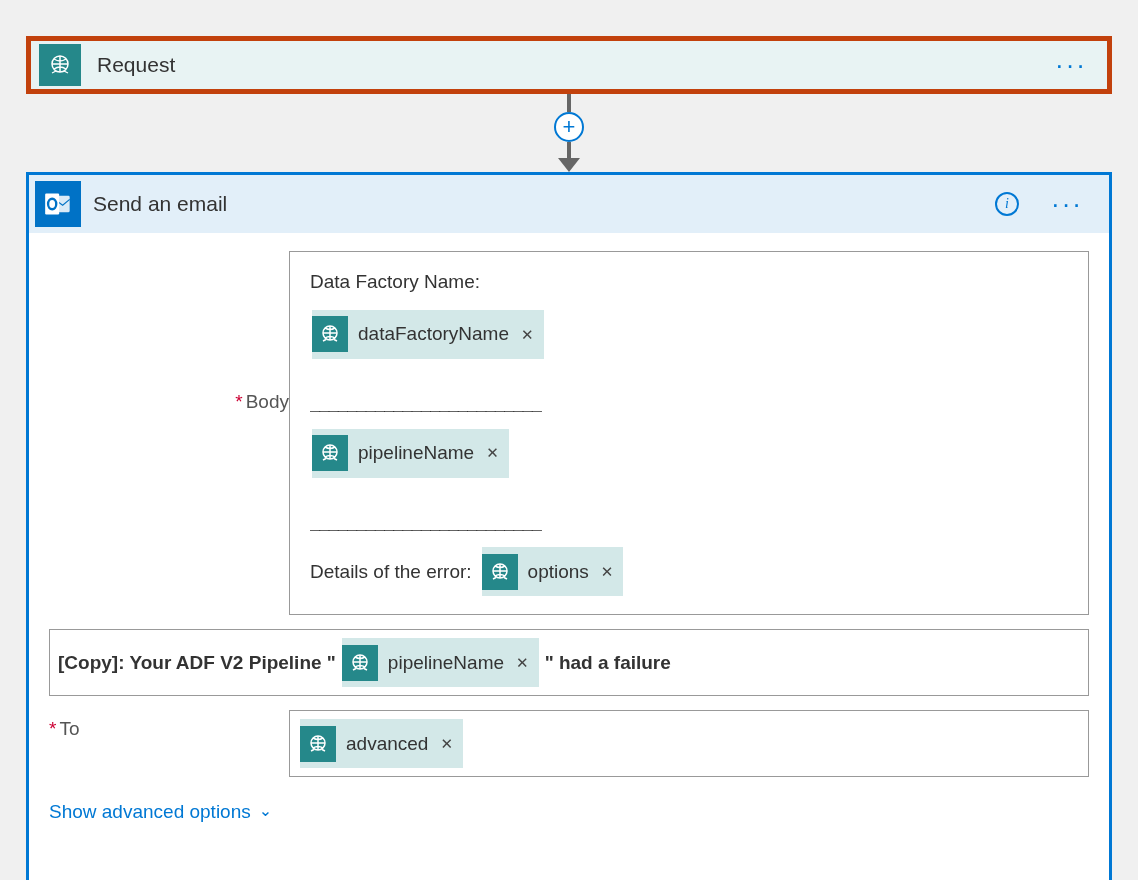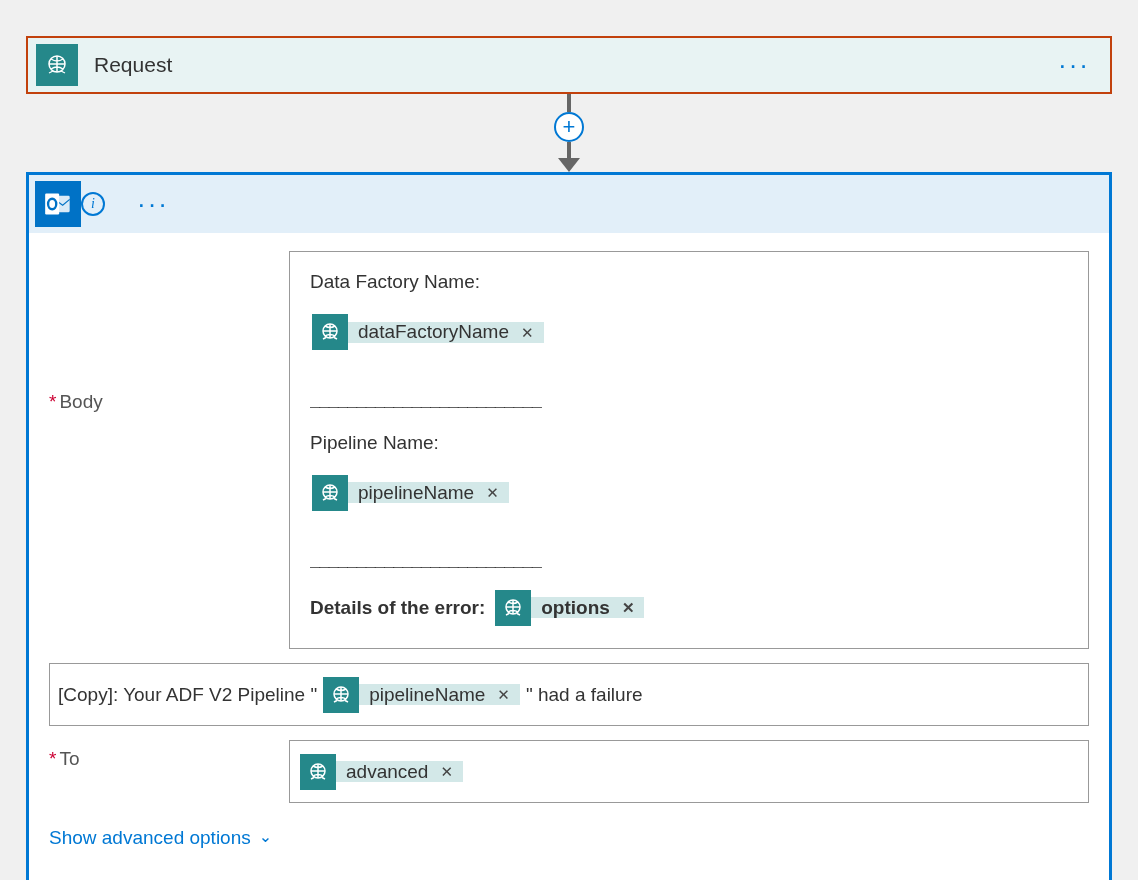--- a/index.html
+++ b/index.html
@@ -20,21 +20,21 @@
       height: 100%;
       position: relative;
       padding: 36px 26px 26px 26px;
     }
 
     
     .request-bar {
       display: flex;
       align-items: center;
       background: #e8f3f3;
-      border: 2px solid #c2410c;
+      border: 5px solid #c2410c;
       height: 58px;
       width: 100%;
     }
     .icon-block {
       width: 42px;
       height: 42px;
       background: #25888a;
       display: flex;
       align-items: center;
       justify-content: center;
@@ -159,20 +159,21 @@
       font-size: 19px;
       color: #555;
       padding-top: 8px;
     }
     .field-label .req {
       color: #c03;
       margin-right: 3px;
     }
     .field-row.body-row .field-label {
       padding-top: 140px;
+      text-align: right;
     }
     .field-input {
       flex: 1;
       border: 1px solid #999;
       min-height: 44px;
       padding: 6px 8px;
       font-size: 19px;
       color: #333;
       display: flex;
       align-items: center;
@@ -189,29 +190,30 @@
     }
     .separator {
       font-family: monospace;
       letter-spacing: -1px;
       color: #222;
       font-size: 17px;
       margin: 24px 0 6px 0;
     }
     .inline-text {
       color: #333;
+      font-weight: bold;
     }
 
     
     .token {
       display: inline-flex;
       align-items: center;
       background: #d3e8e8;
-      height: 21px;
-      margin: 14px 2px;
+      height: 49px;
+      margin: 2px 2px;
       vertical-align: middle;
     }
     .token .token-icon {
       width: 36px;
       height: 36px;
       background: #25888a;
       display: flex;
       align-items: center;
       justify-content: center;
     }
@@ -275,20 +277,21 @@
   <div class="email-card">
     <div class="email-header">
       <div class="outlook-icon">
         <svg width="28" height="28" viewBox="0 0 24 24">
           <rect x="9" y="5" width="13" height="14" fill="#fff" opacity="0.85" rx="1"></rect>
           <path d="M9 8 l7 5 l6 -5" stroke="#0072c6" stroke-width="1" fill="none"></path>
           <rect x="1" y="3" width="12" height="18" fill="#fff" rx="1"></rect>
           <ellipse cx="7" cy="12" rx="3.5" ry="4.5" fill="none" stroke="#0072c6" stroke-width="2"></ellipse>
         </svg>
       </div>
+      <div class="email-title">Send an email</div>
       <div class="info-icon">i</div>
       <div class="ellipsis">···</div>
     </div>
 
     <div class="card-body">
 
       
       <div class="field-row body-row">
         <div class="field-label"><span class="req">*</span><span>Body</span></div>
         <div class="field-input body-input">
@@ -300,36 +303,35 @@
                     <circle cx="12" cy="11" r="7"></circle>
                     <path d="M5 11 h14 M12 4 v14 M7 6 q5 3 10 0 M7 16 q5 -3 10 0"></path>
                     <path d="M5 19 l3 -1.5 M19 19 l-3 -1.5"></path>
                   </svg>
               </span>
               <span class="token-label">dataFactoryName</span>
               <span class="token-x">✕</span>
             </span>
           </div>
           <div class="separator">_________________________</div>
-          <div class="bline">Pipeline Name:</div>
           <div class="bline">
             <span class="token">
               <span class="token-icon">
                 <svg class="globe-svg" viewBox="0 0 24 24" fill="none" stroke="#fff" stroke-width="1.5">
                     <circle cx="12" cy="11" r="7"></circle>
                     <path d="M5 11 h14 M12 4 v14 M7 6 q5 3 10 0 M7 16 q5 -3 10 0"></path>
                     <path d="M5 19 l3 -1.5 M19 19 l-3 -1.5"></path>
                   </svg>
               </span>
               <span class="token-label">pipelineName</span>
               <span class="token-x">✕</span>
             </span>
           </div>
           <div class="separator">_________________________</div>
-          <div class="bline" style="display:flex; align-items:center; gap:8px;font-weight:bold;">
+          <div class="bline" style="display:flex; align-items:center; gap:8px;">
             <span>Details of the error:</span>
             <span class="token">
               <span class="token-icon">
                 <svg class="globe-svg" viewBox="0 0 24 24" fill="none" stroke="#fff" stroke-width="1.5">
                     <circle cx="12" cy="11" r="7"></circle>
                     <path d="M5 11 h14 M12 4 v14 M7 6 q5 3 10 0 M7 16 q5 -3 10 0"></path>
                     <path d="M5 19 l3 -1.5 M19 19 l-3 -1.5"></path>
                   </svg>
               </span>
               <span class="token-label">options</span>

